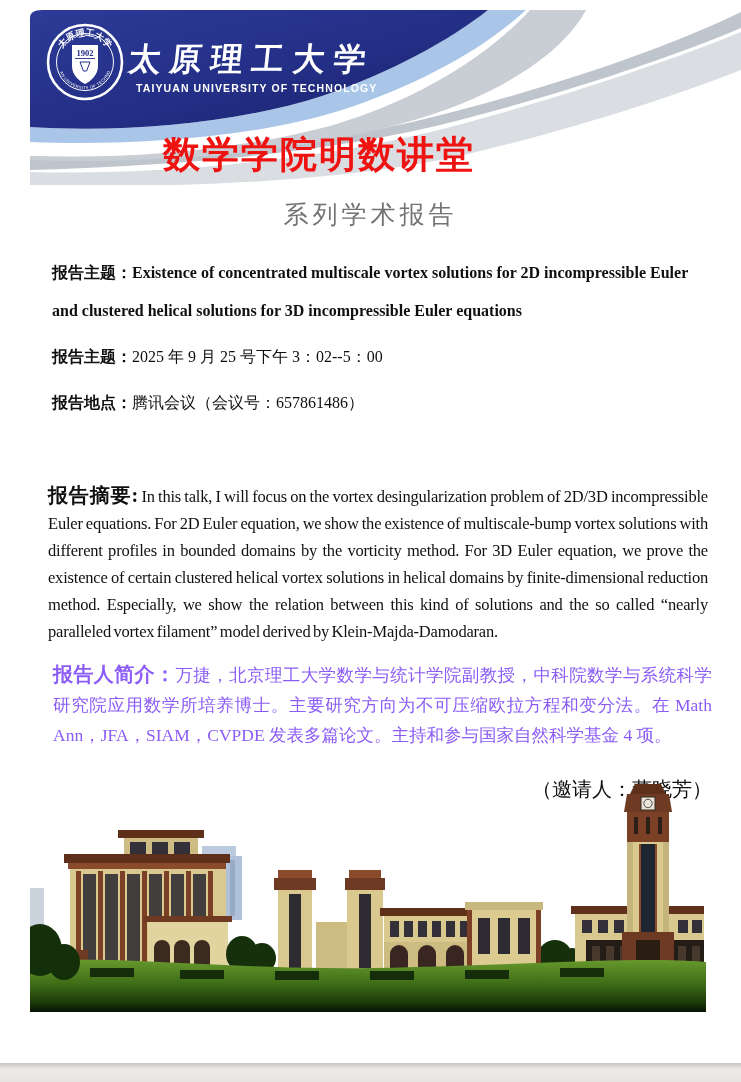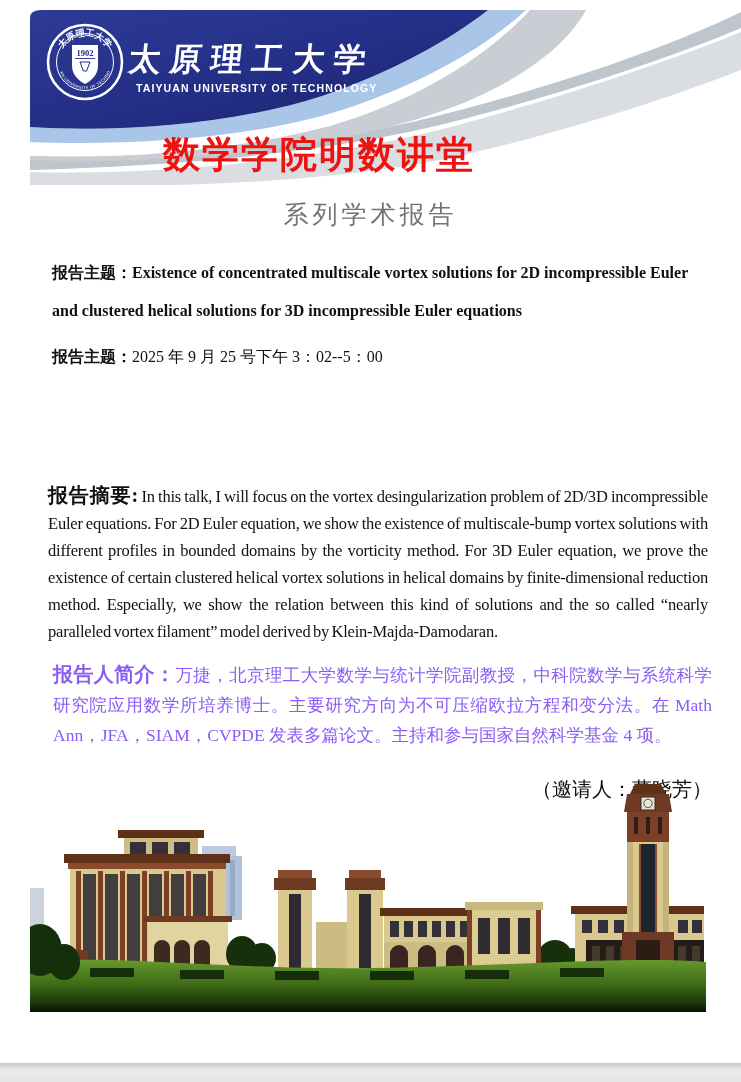--- a/index.html
+++ b/index.html
@@ -87,20 +87,21 @@
       <text x="106" y="82" font-size="10.5" font-weight="bold" fill="#ffffff" letter-spacing="1.1" font-family="'Liberation Sans','DejaVu Sans',sans-serif">TAIYUAN UNIVERSITY OF TECHNOLOGY</text>
     </g>
   </svg>
 
   <div class="main-title">数学学院明数讲堂</div>
   <div class="sub-title">系列学术报告</div>
 
   <div class="detail-flow">
     <p><span class="lbl">报告主题：</span><span class="val-bold">Existence of concentrated multiscale vortex solutions for 2D incompressible Euler and clustered helical solutions for 3D incompressible Euler equations</span></p>
     <p><span class="lbl">报告主题：</span><span class="val-normal">2025 年 9 月 25 号下午 3：02--5：00</span></p>
+    <p><span class="lbl">报告地点：</span><span class="val-normal">腾讯会议（会议号：657861486）</span></p>
   </div>
 
   <div class="content-flow">
     <p class="abstract"><span class="lbl">报告摘要:</span><span> In this talk, I will focus on the vortex desingularization problem of 2D/3D incompressible Euler equations. For 2D Euler equation, we show the existence of multiscale-bump vortex solutions with different profiles in bounded domains by the vorticity method. For 3D Euler equation, we prove the existence of certain clustered helical vortex solutions in helical domains by finite-dimensional reduction method. Especially, we show the relation between this kind of solutions and the so called “nearly paralleled vortex filament” model derived by Klein-Majda-Damodaran.</span></p>
     <p class="bio"><span class="lbl">报告人简介：</span><span>万捷，北京理工大学数学与统计学院副教授，中科院数学与系统科学研究院应用数学所培养博士。主要研究方向为不可压缩欧拉方程和变分法。在 Math Ann，JFA，SIAM，CVPDE 发表多篇论文。主持和参与国家自然科学基金 4 项。</span></p>
     <p class="inviter">（邀请人：董晓芳）</p>
   </div>
 
   <svg class="campus" viewBox="0 0 676 230" preserveAspectRatio="none">
     <defs>

